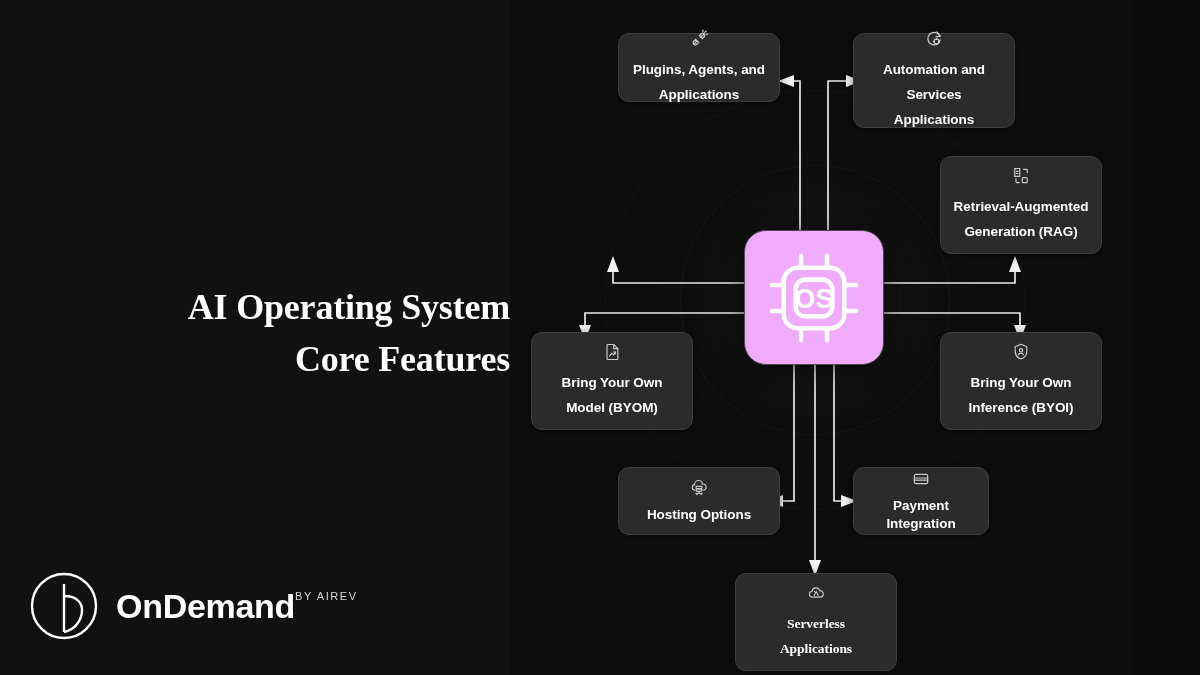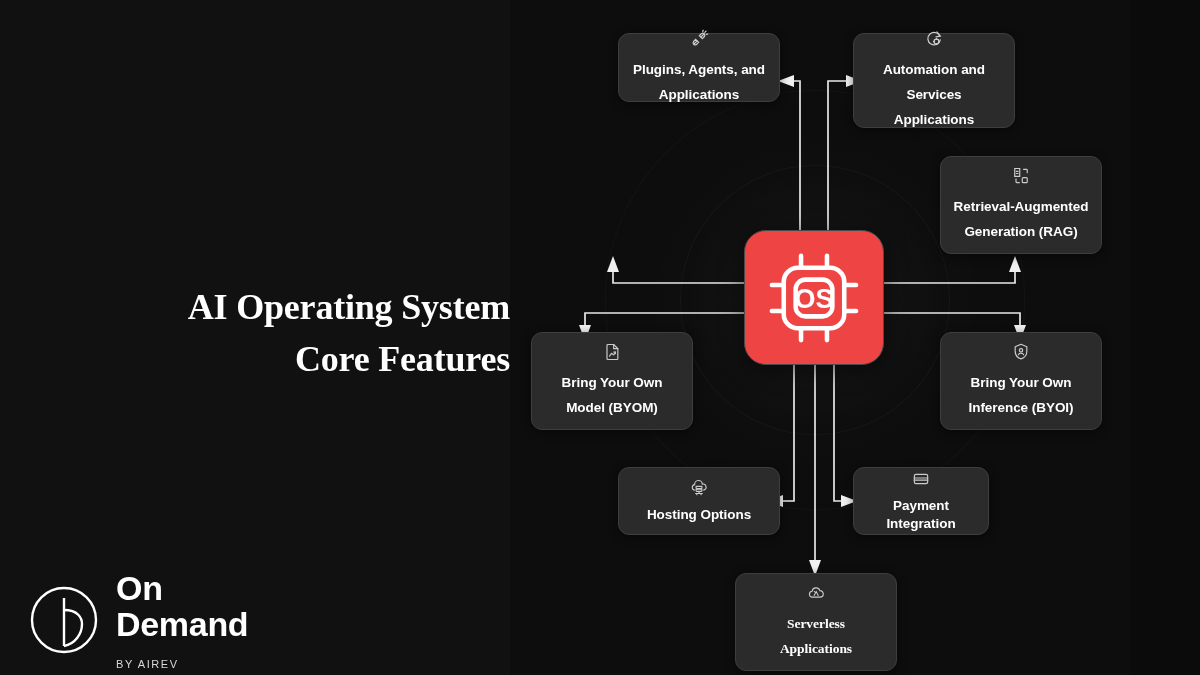--- a/index.html
+++ b/index.html
@@ -65,33 +65,33 @@
 
   
   #logo {
     position:absolute;
     left:28px; top:570px;
     display:flex;
     align-items:center;
     gap:16px;
   }
   #logo-mark { width:72px; height:72px; flex:0 0 auto; }
-  #logo-words { display:flex; flex-direction:column; }
+  #logo-words { display:flex; flex-direction:row; }
   #logo-words .w {
     color:#ffffff;
     font-size:34px;
     font-weight:bold;
     line-height:36px;
     letter-spacing:-0.3px;
   }
   #logo-words .sub {
     color:#d8d8d8;
     font-size:11px;
     letter-spacing:1.6px;
-    margin-top:16px;
+    margin-top:2px;
   }
 
   
   #wires {
     position:absolute; left:0; top:0;
     width:620px; height:675px;
     pointer-events:none;
   }
   #wires path, #wires line { stroke:#e8e8e8; stroke-width:1.7; fill:none; }
   #wires .head { fill:#f0f0f0; }
@@ -124,21 +124,21 @@
     line-height:25px;
     letter-spacing:-0.05px;
   }
   .card.one-line .lbl { line-height:18px; }
 
   
   #hub {
     position:absolute;
     left:234px; top:230px;
     width:140px; height:135px;
-    background:#ef4444;
+    background:#f0abfc;
     border:1px solid #4a4a4a;
     border-radius:22px;
     display:flex; align-items:center; justify-content:center;
     box-shadow:0 4px 22px rgba(0,0,0,0.55);
   }
   #hub svg { width:108px; height:108px; display:block; }
   #hub .os-text {
     font-family:"Liberation Sans", sans-serif;
     font-size:25px;
     font-weight:bold;

